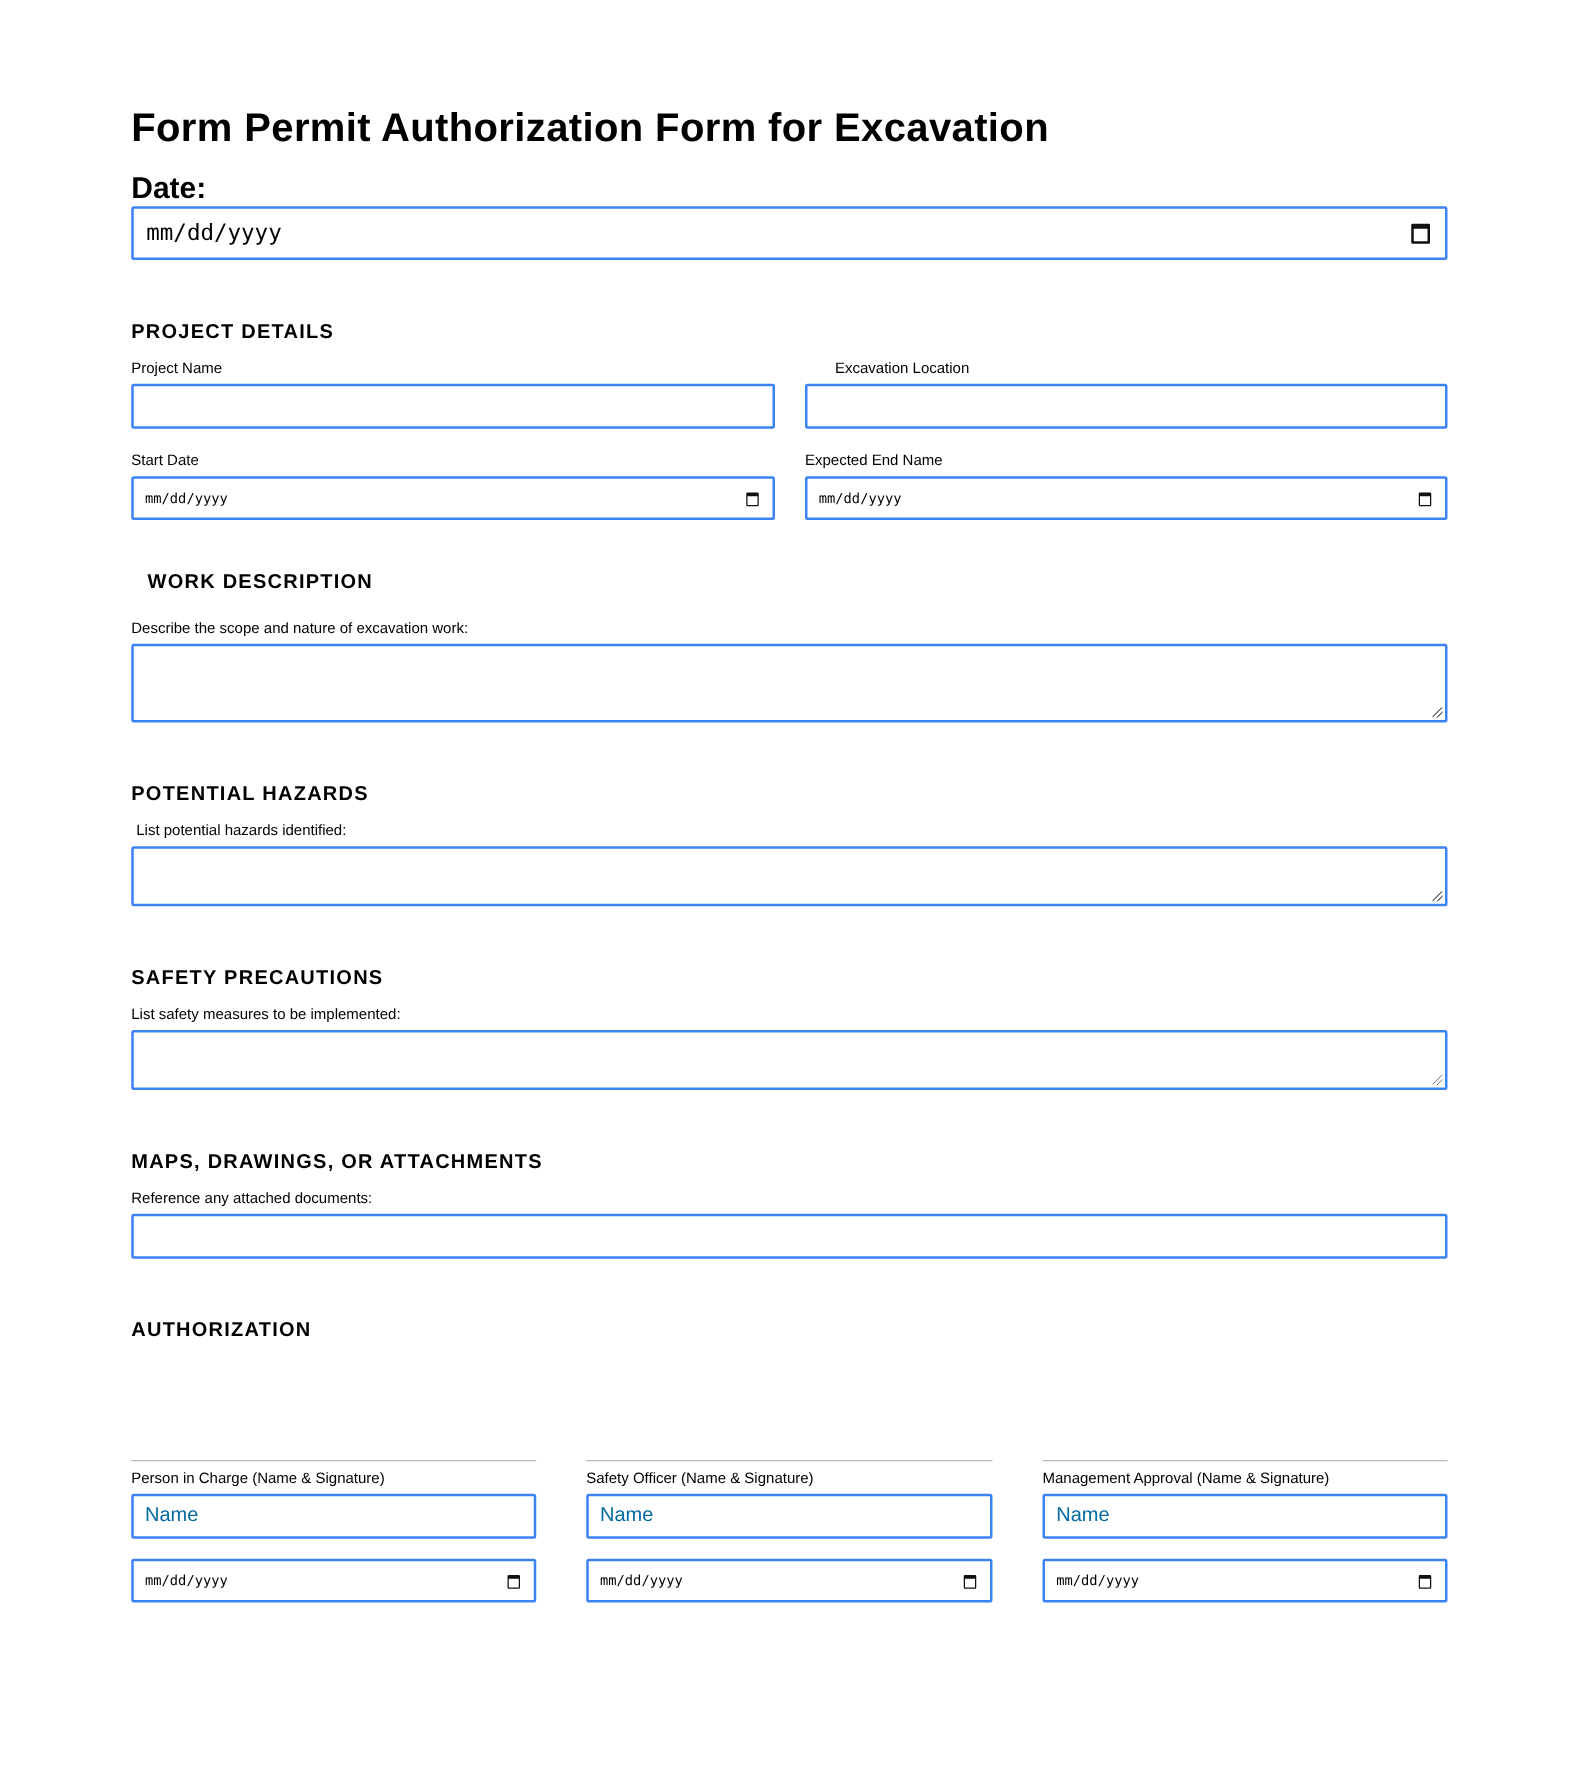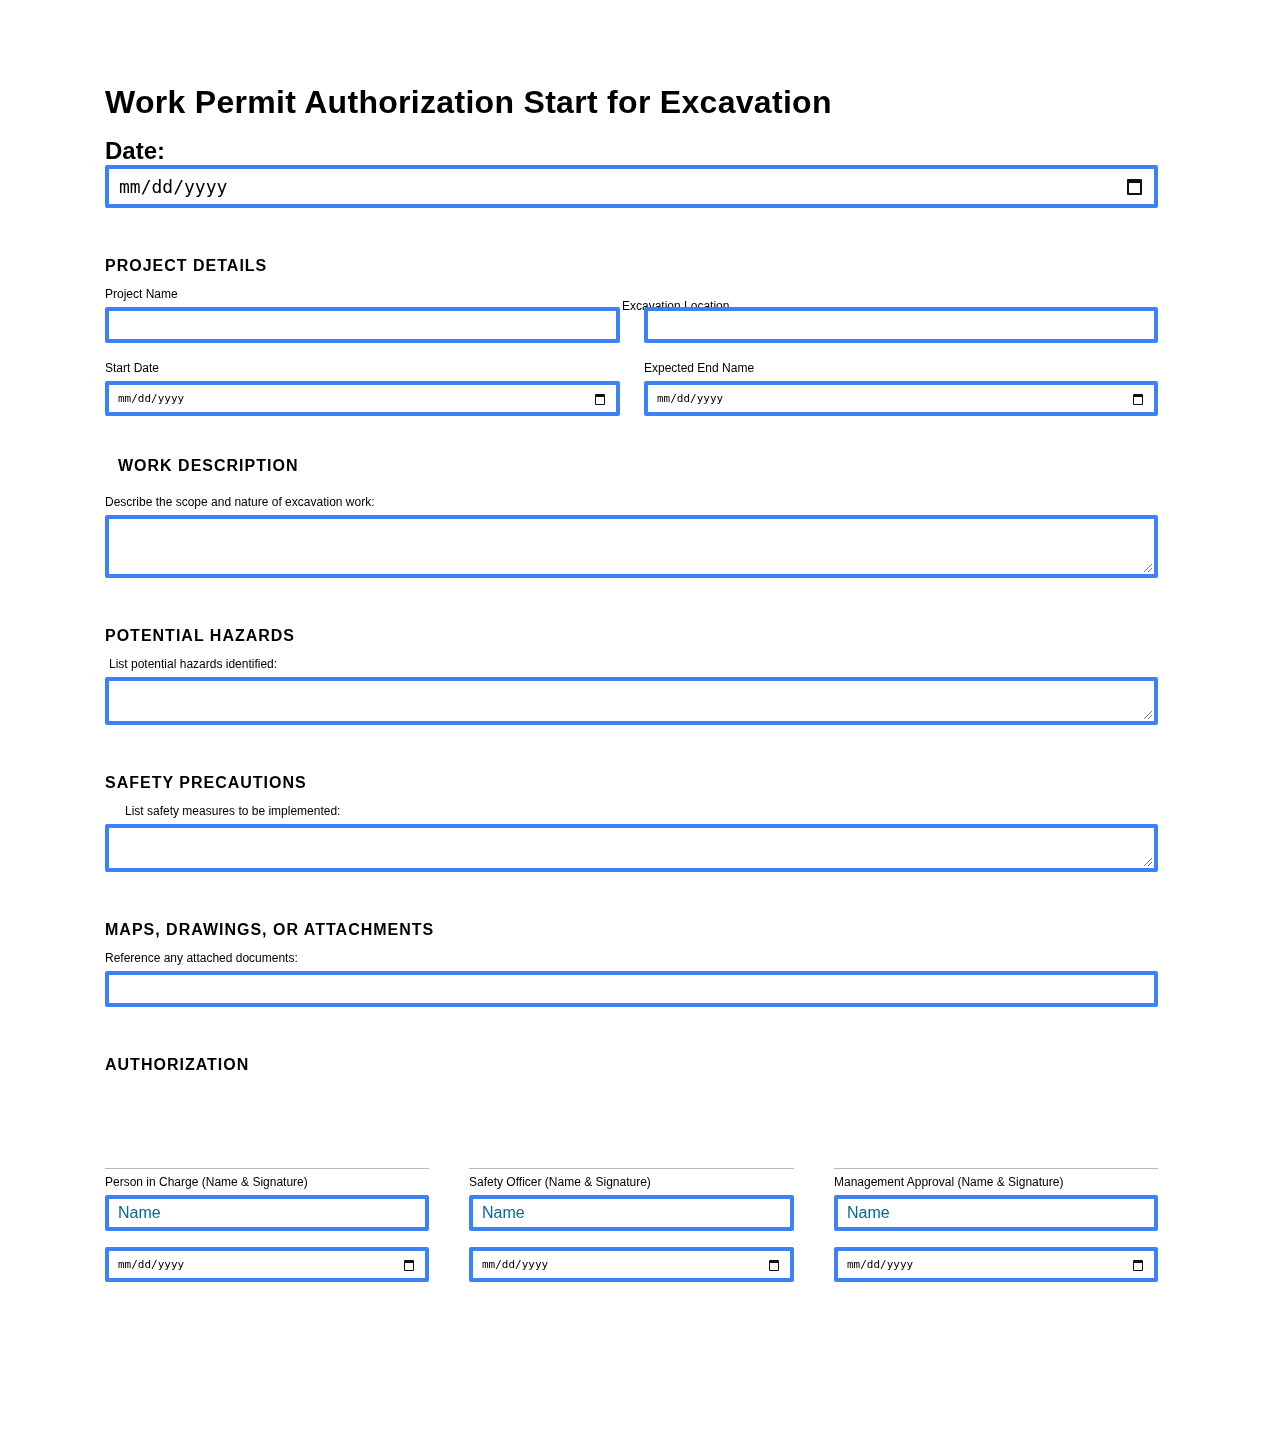--- a/index.html
+++ b/index.html
@@ -14,21 +14,21 @@
   h1 {
     position: absolute; top: 82px; left: 0; margin: 0;
     font-size: 32px; font-weight: bold; letter-spacing: 0.3px; line-height: 40px;
   }
   .date-label {
     position: absolute; top: 136px; left: 0;
     font-size: 24px; font-weight: bold; line-height: 30px;
   }
   .input {
     position: absolute;
-    border: 4px solid #3b82f6;
+    border: 2px solid #3b82f6;
     border-radius: 2px;
     background: #fff;
     display: flex; align-items: center;
   }
   .date-text {
     font-family: "DejaVu Sans Mono", "Liberation Mono", monospace;
     font-size: 11px; color: #000; padding-left: 9px; flex: 1;
   }
   .date-text.big { font-size: 18px; padding-left: 10px; }
   .cal-icon { width: 12px; height: 12px; margin-right: 10px; position: relative; }
@@ -50,34 +50,34 @@
     background: linear-gradient(135deg, transparent 45%, #777 45%, #777 52%, transparent 52%, transparent 70%, #777 70%, #777 77%, transparent 77%);
   }
   .placeholder { font-size: 16px; color: #0369a1; padding-left: 9px; }
   .sig-line { position: absolute; height: 1px; background: #b9b9b9; }
 </style>
 </head>
 <body>
 
 <div class="page">
 
-  <h1>Work Permit Authorization Start for Excavation</h1>
+  <h1>Form Permit Authorization Form for Excavation</h1>
 
   <div class="date-label">Date:</div>
   <div class="input" style="top:165px;left:0;width:1053px;height:43px;">
     <span class="date-text big">mm/dd/yyyy</span>
     <span class="cal-icon big"></span>
   </div>
 
   <div class="section-title" style="top:256px;">PROJECT DETAILS</div>
 
   <div class="label" style="top:284px;left:0;">Project Name</div>
   <div class="input" style="top:307px;left:0;width:515px;height:36px;"></div>
 
-  <div class="label" style="top:284px;left:517px;margin-top:12px;">Excavation Location</div>
+  <div class="label" style="top:284px;left:563px;">Excavation Location</div>
   <div class="input" style="top:307px;left:539px;width:514px;height:36px;"></div>
 
   <div class="label" style="top:358px;left:0;">Start Date</div>
   <div class="input" style="top:381px;left:0;width:515px;height:35px;">
     <span class="date-text">mm/dd/yyyy</span>
     <span class="cal-icon"></span>
   </div>
 
   <div class="label" style="top:358px;left:539px;">Expected End Name</div>
   <div class="input" style="top:381px;left:539px;width:514px;height:35px;">
@@ -91,21 +91,21 @@
     <span class="resize"></span>
   </div>
 
   <div class="section-title" style="top:626px;">POTENTIAL HAZARDS</div>
   <div class="label" style="top:654px;left:4px;">List potential hazards identified:</div>
   <div class="input" style="top:677px;left:0;width:1053px;height:48px;">
     <span class="resize"></span>
   </div>
 
   <div class="section-title" style="top:773px;">SAFETY PRECAUTIONS</div>
-  <div class="label" style="top:801px;left:0;margin-left:20px;">List safety measures to be implemented:</div>
+  <div class="label" style="top:801px;left:0;">List safety measures to be implemented:</div>
   <div class="input" style="top:824px;left:0;width:1053px;height:48px;">
     <span class="resize"></span>
   </div>
 
   <div class="section-title" style="top:920px;">MAPS, DRAWINGS, OR ATTACHMENTS</div>
   <div class="label" style="top:948px;left:0;">Reference any attached documents:</div>
   <div class="input" style="top:971px;left:0;width:1053px;height:36px;"></div>
 
   <div class="section-title" style="top:1055px;">AUTHORIZATION</div>
 

